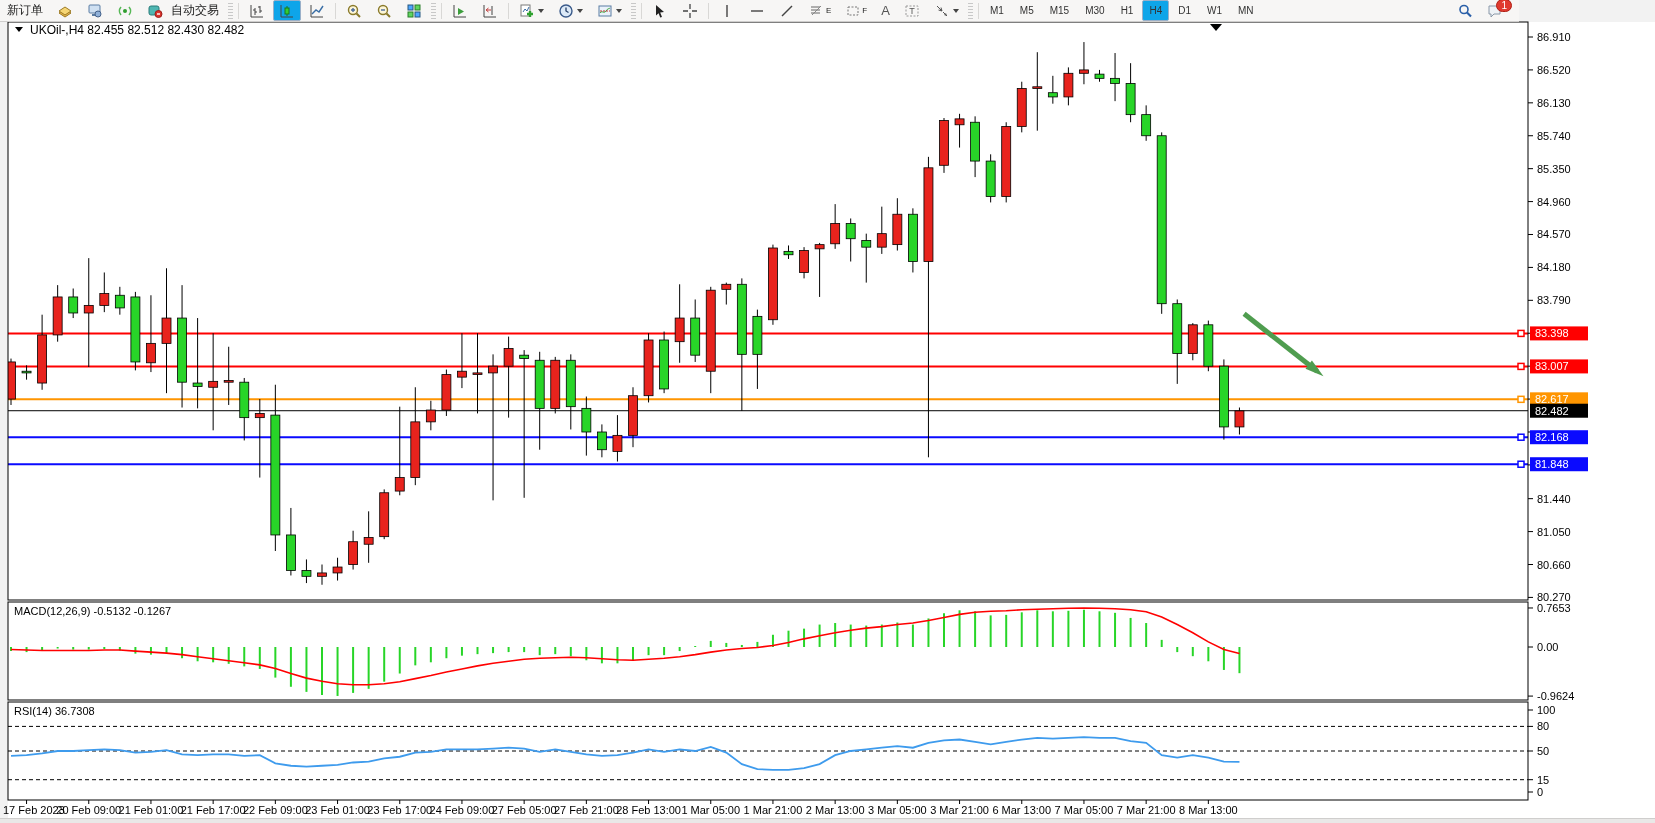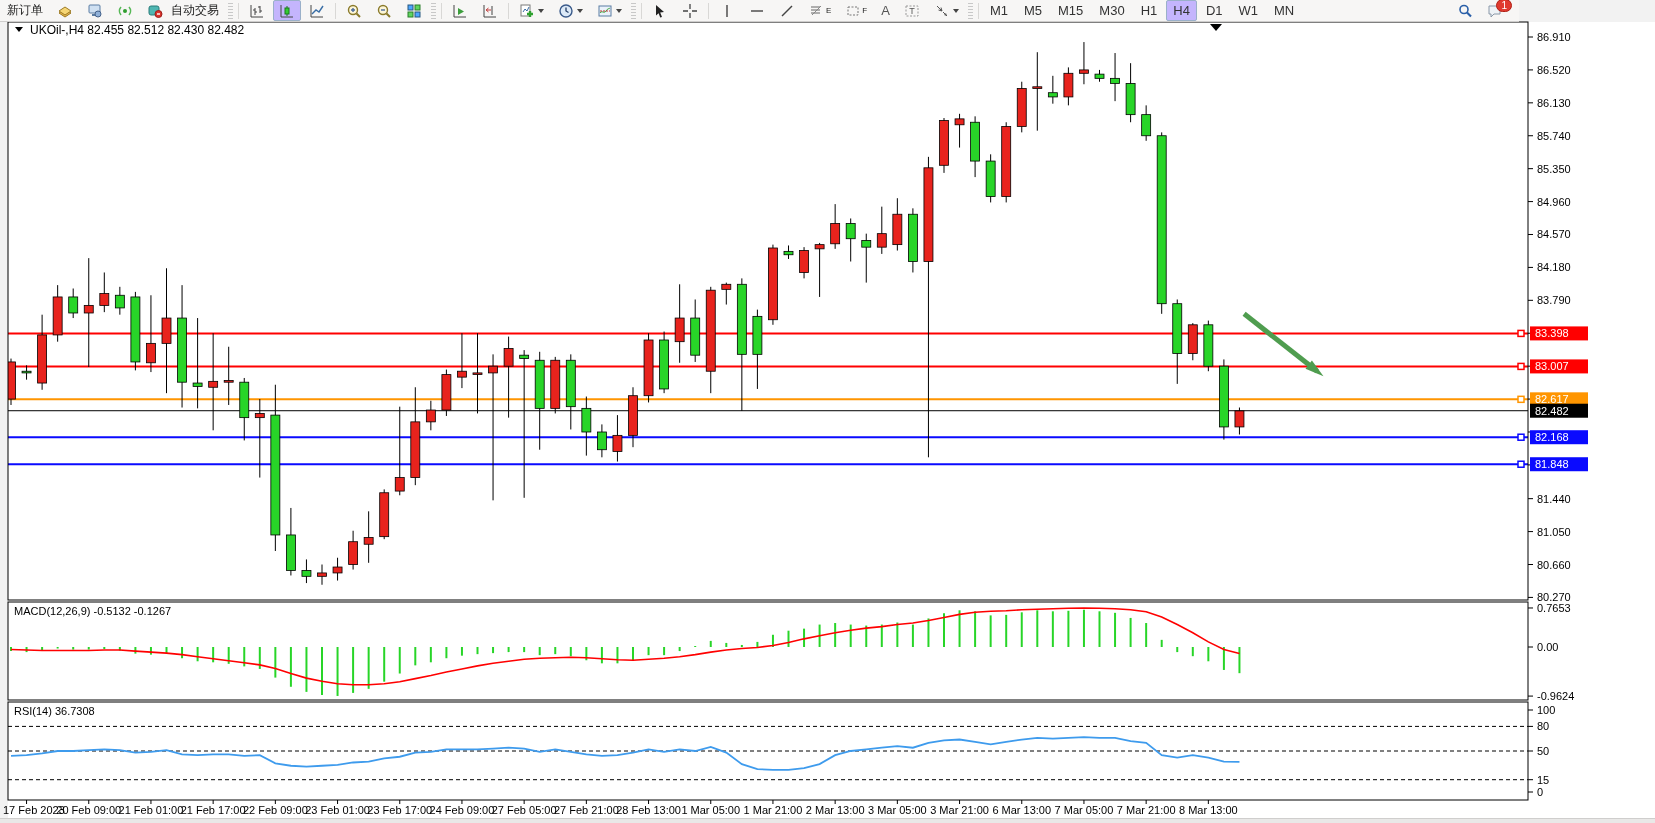--- a/index.html
+++ b/index.html
@@ -1,26 +1,26 @@
 <!DOCTYPE html>
 <html><head>
 <meta charset="utf-8">
 <style>
   html,body{margin:0;padding:0;width:1655px;height:823px;overflow:hidden;
     background:#f2f2f2;font-family:"Liberation Sans",sans-serif;}
   #toolbar{position:absolute;left:0;top:0;width:1519px;height:21px;background:#f7f6f5;
     border-bottom:1px solid #cfcecd;display:flex;align-items:center;font-size:12px;color:#222;z-index:5;}
   .tbtn{height:19px;display:flex;align-items:center;padding:0 5px;margin:0 1px;border:1px solid transparent;
     border-radius:2px;white-space:nowrap;cursor:default;}
-  .tbtn.active{border:1px solid #9ab0c9;background:#c4b5fd;}
+  .tbtn.active{border:1px solid #9ab0c9;background:#0ea5e9;}
   .sep{width:1px;height:16px;background:#d9d8d6;margin:0 3px;}
   .grip{width:5px;height:16px;margin:0 2px;background-image:repeating-linear-gradient(#c8c8c8 0 1px,transparent 1px 3px);background-size:1px 100%;background-repeat:repeat-x;}
   .tficon{width:16px;height:16px;display:block;}
   .dd{width:0;height:0;border-left:3px solid transparent;border-right:3px solid transparent;border-top:4px solid #444;margin-left:3px;}
-  #tf-group .tbtn{padding:0 6px;font-size:13px;color:#333;}
+  #tf-group .tbtn{padding:0 6px;font-size:10px;color:#333;}
   .spacer{flex:1;}
   #chartsvg{position:absolute;left:0;top:0;z-index:1;}
   #bottomstrip{position:absolute;left:0;top:818px;width:1655px;height:5px;background:#e9e8e7;border-top:1px solid #cfcecd;}
   text{font-family:"Liberation Sans",sans-serif;}
 </style>
 </head>
 <body>
 
 <div id="toolbar">
   <span class="tbtn">新订单</span>

